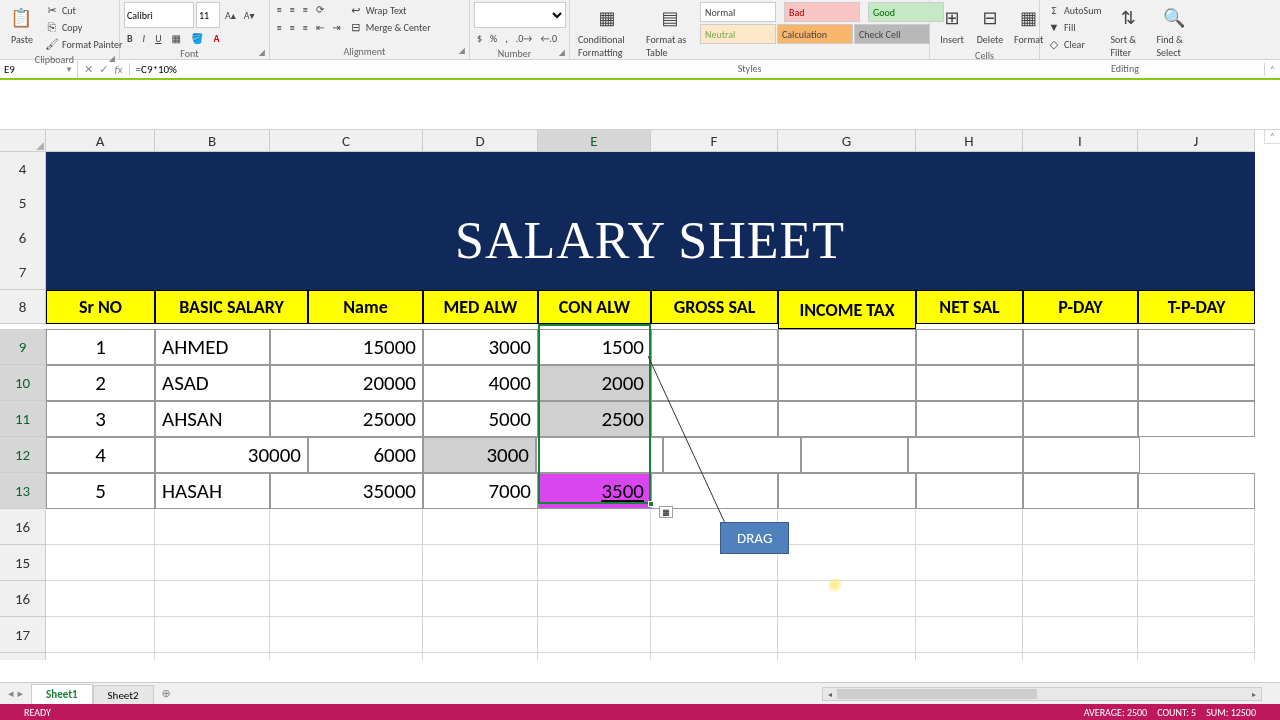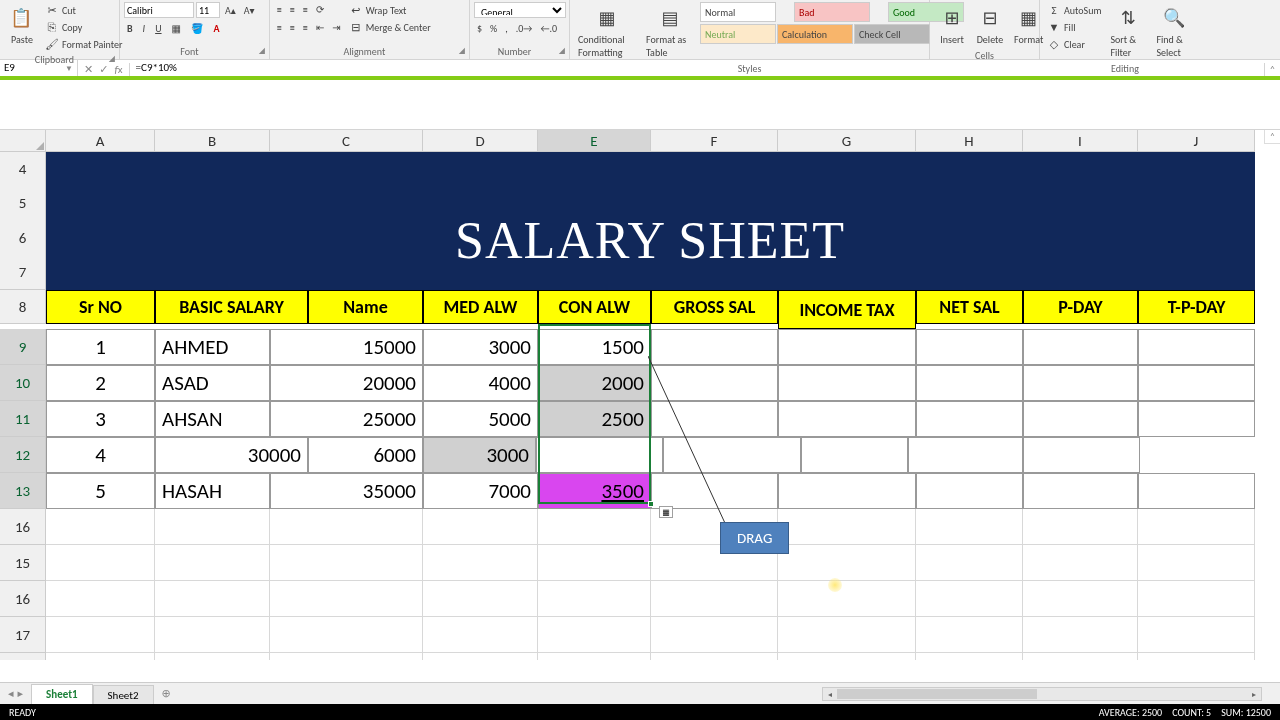--- a/index.html
+++ b/index.html
@@ -8,32 +8,32 @@
 
 .ribbon { height: 60px; background: #f1f1f1; border-bottom: 1px solid #d4d4d4; display: flex; font-size: 10px; color: #444; }
 .ribbon-group { border-right: 1px solid #d4d4d4; display: flex; flex-direction: column; justify-content: space-between; padding: 2px 4px 0 4px; }
 .ribbon-group-label { text-align: center; font-size: 10px; color: #666; padding: 1px 0; }
 .ribbon-content { display: flex; align-items: flex-start; gap: 2px; flex: 1; }
 .rbn-col { display: flex; flex-direction: column; gap: 1px; }
 .rbn-item { display: flex; align-items: center; gap: 3px; padding: 1px 3px; font-size: 10px; white-space: nowrap; cursor: default; }
 .icon { width: 14px; height: 14px; display: inline-flex; align-items: center; justify-content: center; font-size: 11px; }
 .big-icon { width: 28px; height: 28px; display: inline-flex; align-items: center; justify-content: center; font-size: 18px; flex-direction: column; }
 .big-btn { display: flex; flex-direction: column; align-items: center; padding: 2px 4px; font-size: 10px; gap: 1px; }
-select.rbn-input, input.rbn-input { font-size: 10px; border: 1px solid #ccc; padding: 2px 2px; background: #fff; height: 16px; }
+select.rbn-input, input.rbn-input { font-size: 10px; border: 1px solid #ccc; padding: 12px 2px; background: #fff; height: 16px; }
 .style-cell { width: 76px; height: 20px; border: 1px solid #ccc; display: flex; align-items: center; padding: 0 4px; font-size: 10px; }
 .style-normal { background: #fff; }
 .style-bad { background: #f8c4c4; color: #a00; }
 .style-good { background: #c4e9c4; color: #060; }
 .style-neutral { background: #fde9c9; color: #7a5; }
 .style-calc { background: #f8b56b; }
 .style-check { background: #b8b8b8; }
 .dlg-launcher { font-size: 8px; color: #888; float: right; margin-left: 4px; }
 
 
-.name-formula { display: flex; height: 20px; border-bottom: 4px solid #84cc16; font-size: 11px; align-items: flex-end; background: #fff; }
+.name-formula { display: flex; height: 20px; border-bottom: 2px solid #84cc16; font-size: 11px; align-items: center; background: #fff; }
 .name-box { width: 78px; border-right: 1px solid #d4d4d4; padding: 2px 4px; display: flex; align-items: center; justify-content: space-between;}
 .name-box .dd { font-size: 8px; color: #888; }
 .fx-btns { display: flex; align-items: center; gap: 6px; padding: 0 6px; border-right: 1px solid #d4d4d4; color: #888; }
 .formula-input { flex: 1; padding: 2px 6px; display: flex; align-items: center; }
 .formula-expand { width: 16px; display: flex; align-items: center; justify-content: center; color: #888; border-left: 1px solid #d4d4d4;}
 .formula-spacer { height: 50px; border-bottom: 1px solid #d4d4d4; background: #fff;}
 
 
 .grid-wrap { position: relative; overflow: hidden; height: 530px; background: #fff; }
 .col-headers { display: flex; position: sticky; top:0; }
@@ -64,21 +64,21 @@
 .tab-nav { display: flex; gap: 4px; padding: 0 8px; color: #888; }
 .tab { padding: 3px 14px; border: 1px solid #ccc; border-bottom: none; background: #e6e6e6; margin-top: 2px; }
 .tab.active { background: #fff; border-bottom: 1px solid #fff; font-weight: bold; color: #1a7f37; }
 .tab-add { padding: 3px 8px; color: #888; }
 .hscroll { flex: 1; display: flex; justify-content: flex-end; padding-right: 18px;}
 .hscroll-track { width: 440px; height: 14px; background: #e8e8e8; border: 1px solid #ccc; display: flex; align-items: center; }
 .hscroll-btn { width: 14px; height: 12px; display:flex; align-items:center; justify-content:center; font-size:8px; color:#666;}
 .hscroll-thumb { width: 200px; height: 10px; background: #cdcdcd; margin-left: 0; }
 
 
-.status-bar { position: absolute; bottom: 0; left: 0; right: 0; height: 16px; background: #000000; color: #fff; font-size: 10px; display: flex; align-items: center; padding: 0 9px; justify-content: space-between; }
+.status-bar { position: absolute; bottom: 0; left: 0; right: 0; height: 16px; background: #be185d; color: #fff; font-size: 10px; display: flex; align-items: center; padding: 0 24px; justify-content: space-between; }
 .status-right { display: flex; gap: 10px; align-items: center; }
 
 
 .cA{width:109px}.cB{width:115px}.cC{width:153px}.cD{width:115px}.cE{width:113px}.cF{width:127px}.cG{width:138px}.cH{width:107px}.cI{width:115px}.cJ{width:117px}
 .rh-h{height:36px}.r-title{height:138px}
 </style>
 </head>
 <body>
 
 <div class="ribbon">
@@ -183,21 +183,21 @@
     <div class="ribbon-content">
       <div class="big-btn">
           <span class="big-icon">▦</span>
           <span style="width:58px">Conditional Formatting</span>
         </div>
       <div class="big-btn">
           <span class="big-icon">▤</span>
           <span style="width:48px">Format as Table</span>
         </div>
       <div class="rbn-col" style="gap:2px">
-        <div style="display:flex;gap:18px">
+        <div style="display:flex;gap:8px">
           <div class="style-cell style-normal">Normal</div>
           <div class="style-cell style-bad">Bad</div>
           <div class="style-cell style-good">Good</div>
         </div>
         <div style="display:flex;gap:1px">
           <div class="style-cell style-neutral">Neutral</div>
           <div class="style-cell style-calc">Calculation</div>
           <div class="style-cell style-check">Check Cell</div>
         </div>
       </div>

